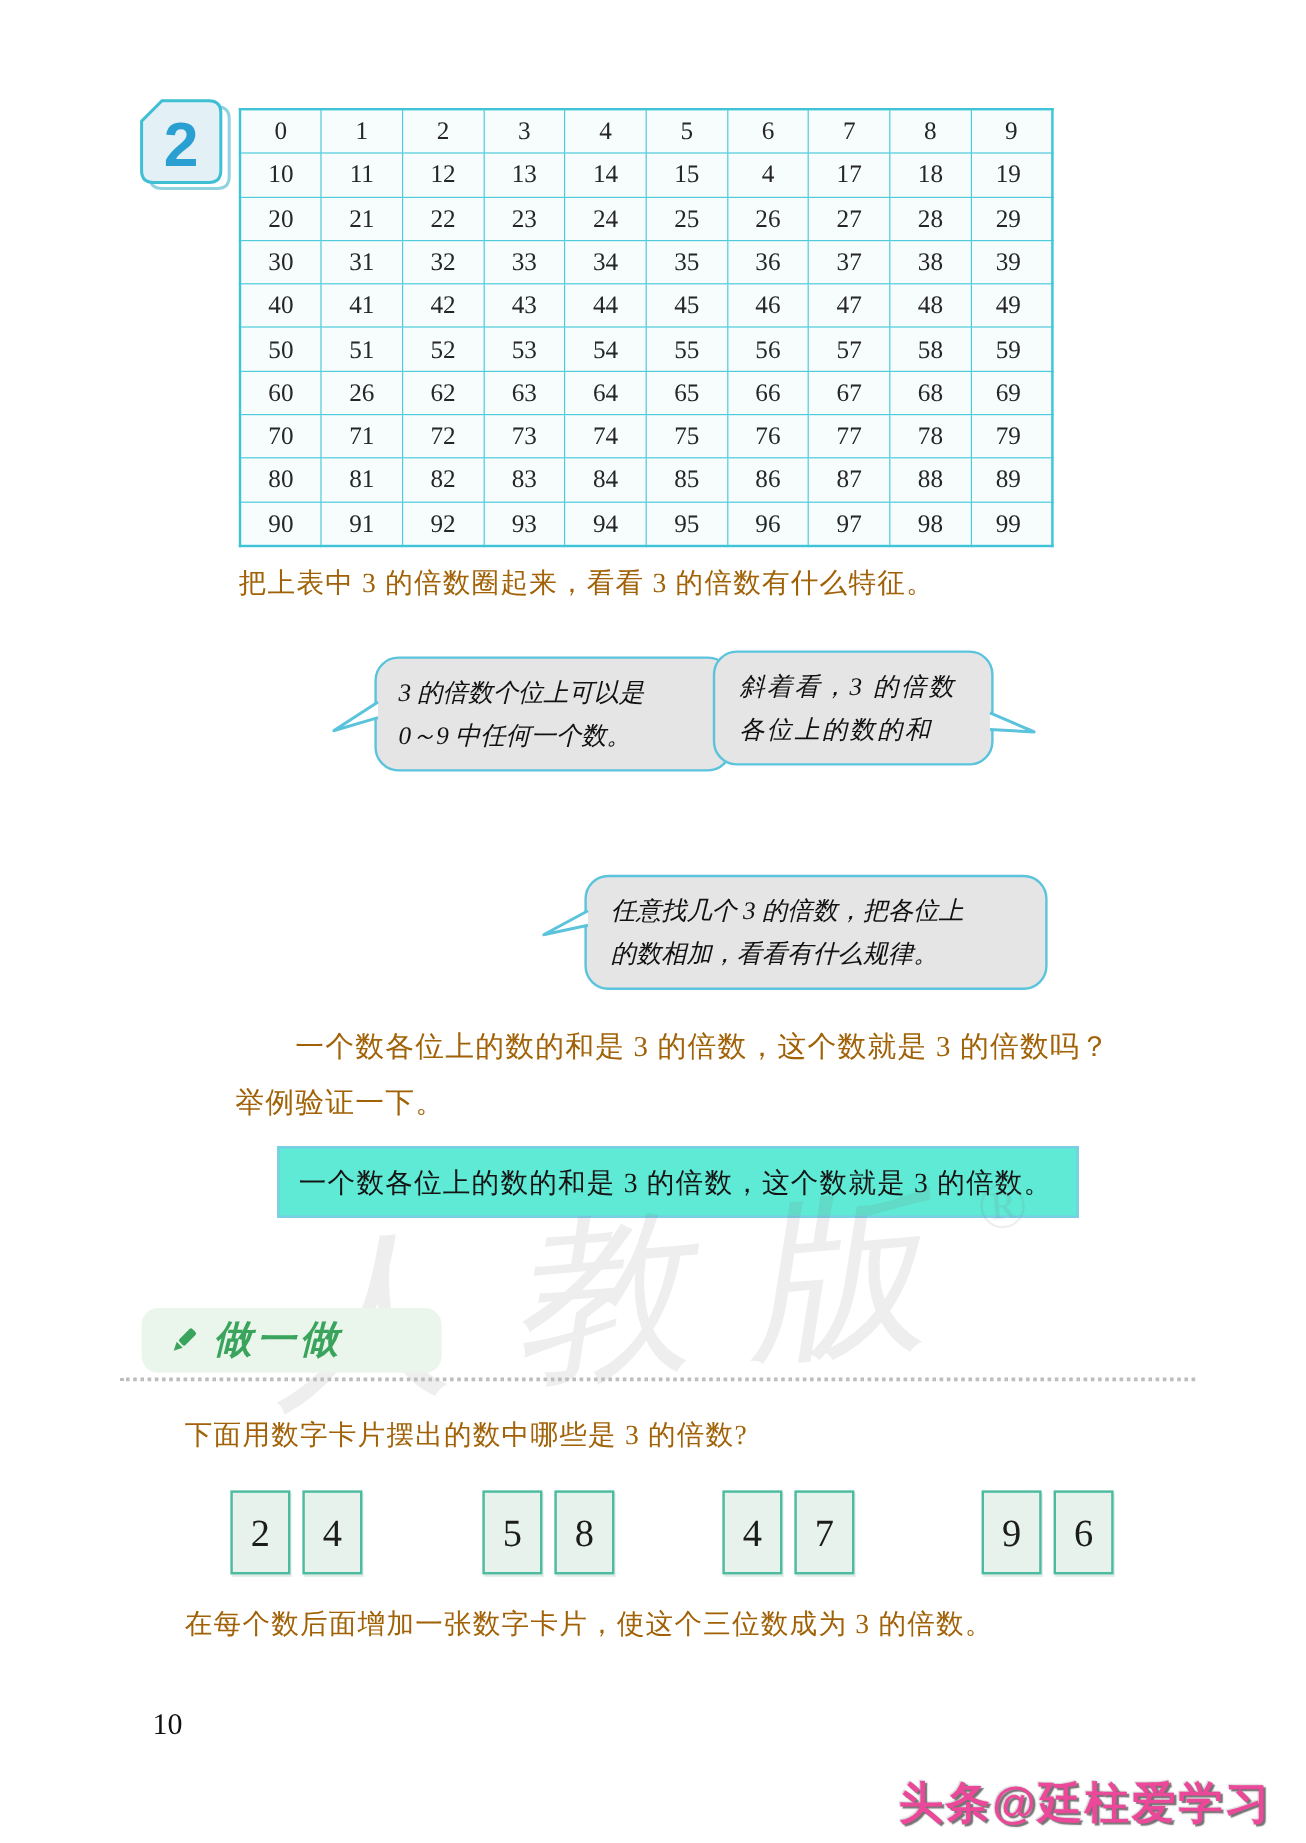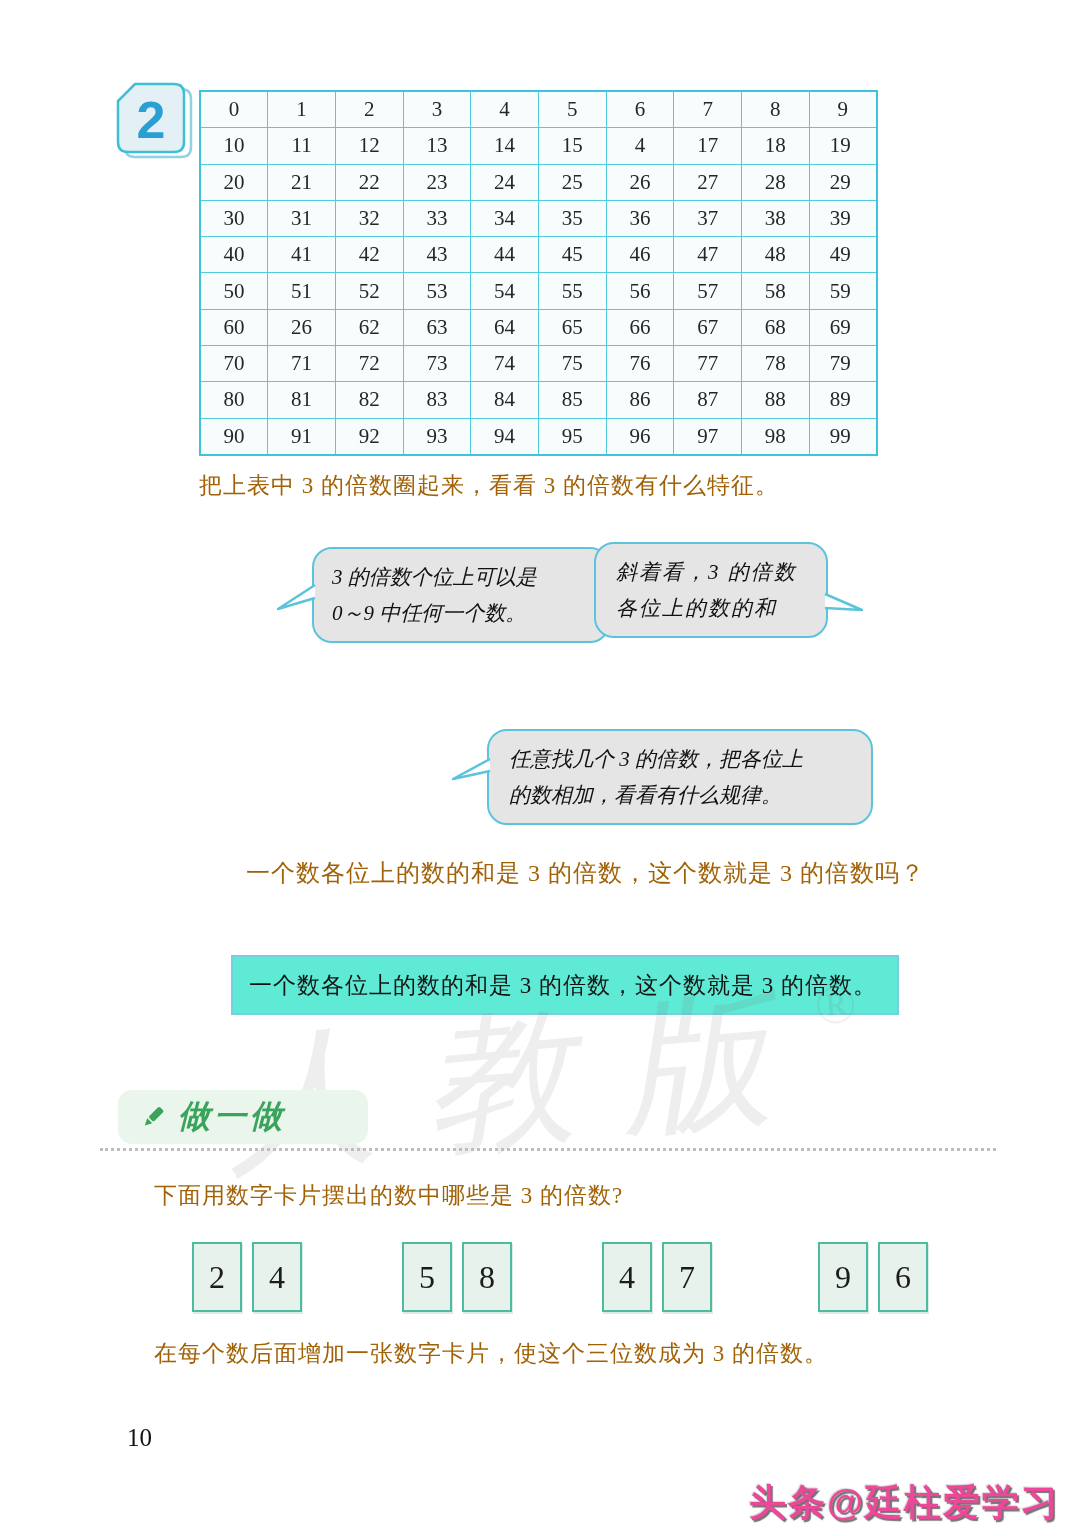--- a/index.html
+++ b/index.html
@@ -261,20 +261,21 @@
   <div class="bubble bubble3">
     <svg class="tail" width="40" height="30">
       <path d="M38 2 L1 22 L38 14" fill="#ffffff" stroke="#5bc4dc" stroke-width="2.5" stroke-linejoin="round"></path>
     </svg>
     <div>任意找几个 3 的倍数，把各位上</div>
     <div>的数相加，看看有什么规律。</div>
   </div>
 
   <div class="para p2">
     <div class="indent">一个数各位上的数的和是 3 的倍数，这个数就是 3 的倍数吗？</div>
+    <div>举例验证一下。</div>
   </div>
 
   <div class="conclusion">
     <span>一个数各位上的数的和是 3 的倍数，这个数就是 3 的倍数。</span>
   </div>
 
   <div class="script-wm">
     <span>人教版</span><sup>®</sup>
   </div>
 

